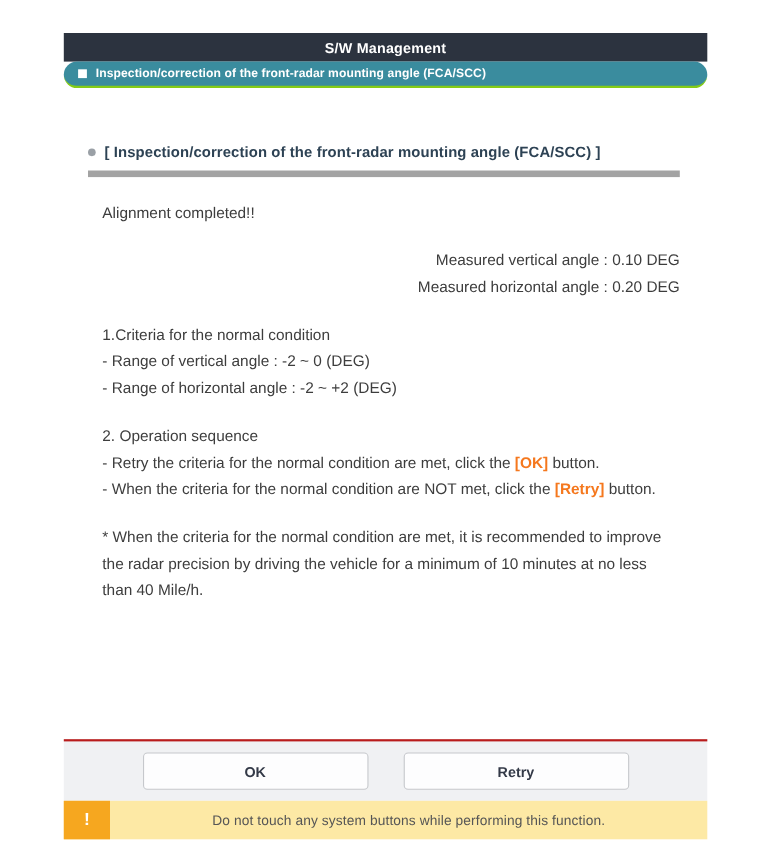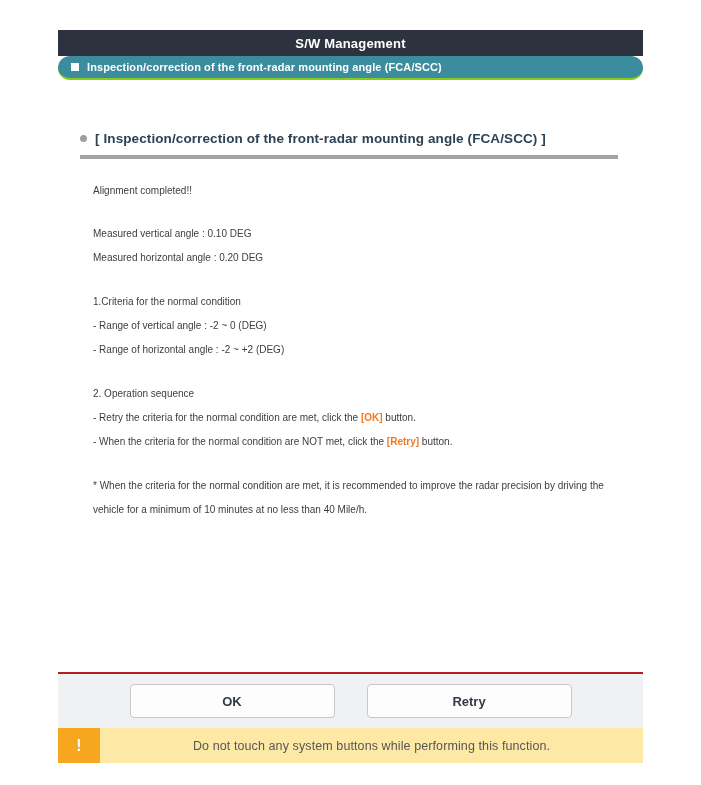--- a/index.html
+++ b/index.html
@@ -24,29 +24,29 @@
     display: flex; align-items: center; padding-left: 13px;
     border-bottom: 2px solid #84cc16;
     border-radius: 12px;
   }
   .sq-icon { width: 8px; height: 8px; background: #ffffff; margin-right: 8px; flex: 0 0 auto; }
   .subheader-bar .label { color: #ffffff; font-size: 11px; font-weight: bold; letter-spacing: 0.1px; }
 
   .title-row {
     margin: 51px 25px 0 22px;
     padding-bottom: 9px;
-    border-bottom: 4px solid #a3a3a3;
+    border-bottom: 6px solid #a3a3a3;
     display: flex; align-items: center;
   }
   .dot-icon { width: 7px; height: 7px; border-radius: 50%; background: #9aA0a6; margin-right: 8px; flex: 0 0 auto; }
   .title-row .stitle { color: #2d4254; font-size: 13.5px; font-weight: bold; letter-spacing: 0.1px; }
 
-  .content { margin: 0 25px 0 35px; color: #3d3d3d; font-size: 10px; line-height: 24px; }
+  .content { margin: 0 25px 0 35px; color: #3d3d3d; font-size: 14px; line-height: 24px; }
   .para { margin: 0; }
-  .mt-a { margin-top: 19px; }
+  .mt-a { margin-top: 19px; text-align: right; }
   .mt-b { margin-top: 20px; }
   .hl { color: #f5781e; font-weight: bold; }
 
   .bottom { position: absolute; left: 58px; top: 672px; width: 585px; }
   .button-strip {
     height: 54px; background: #f0f1f3; border-top: 2px solid #b91c1c;
     display: flex; align-items: center; justify-content: center; gap: 32px;
   }
   .btn {
     width: 205px; height: 34px;

